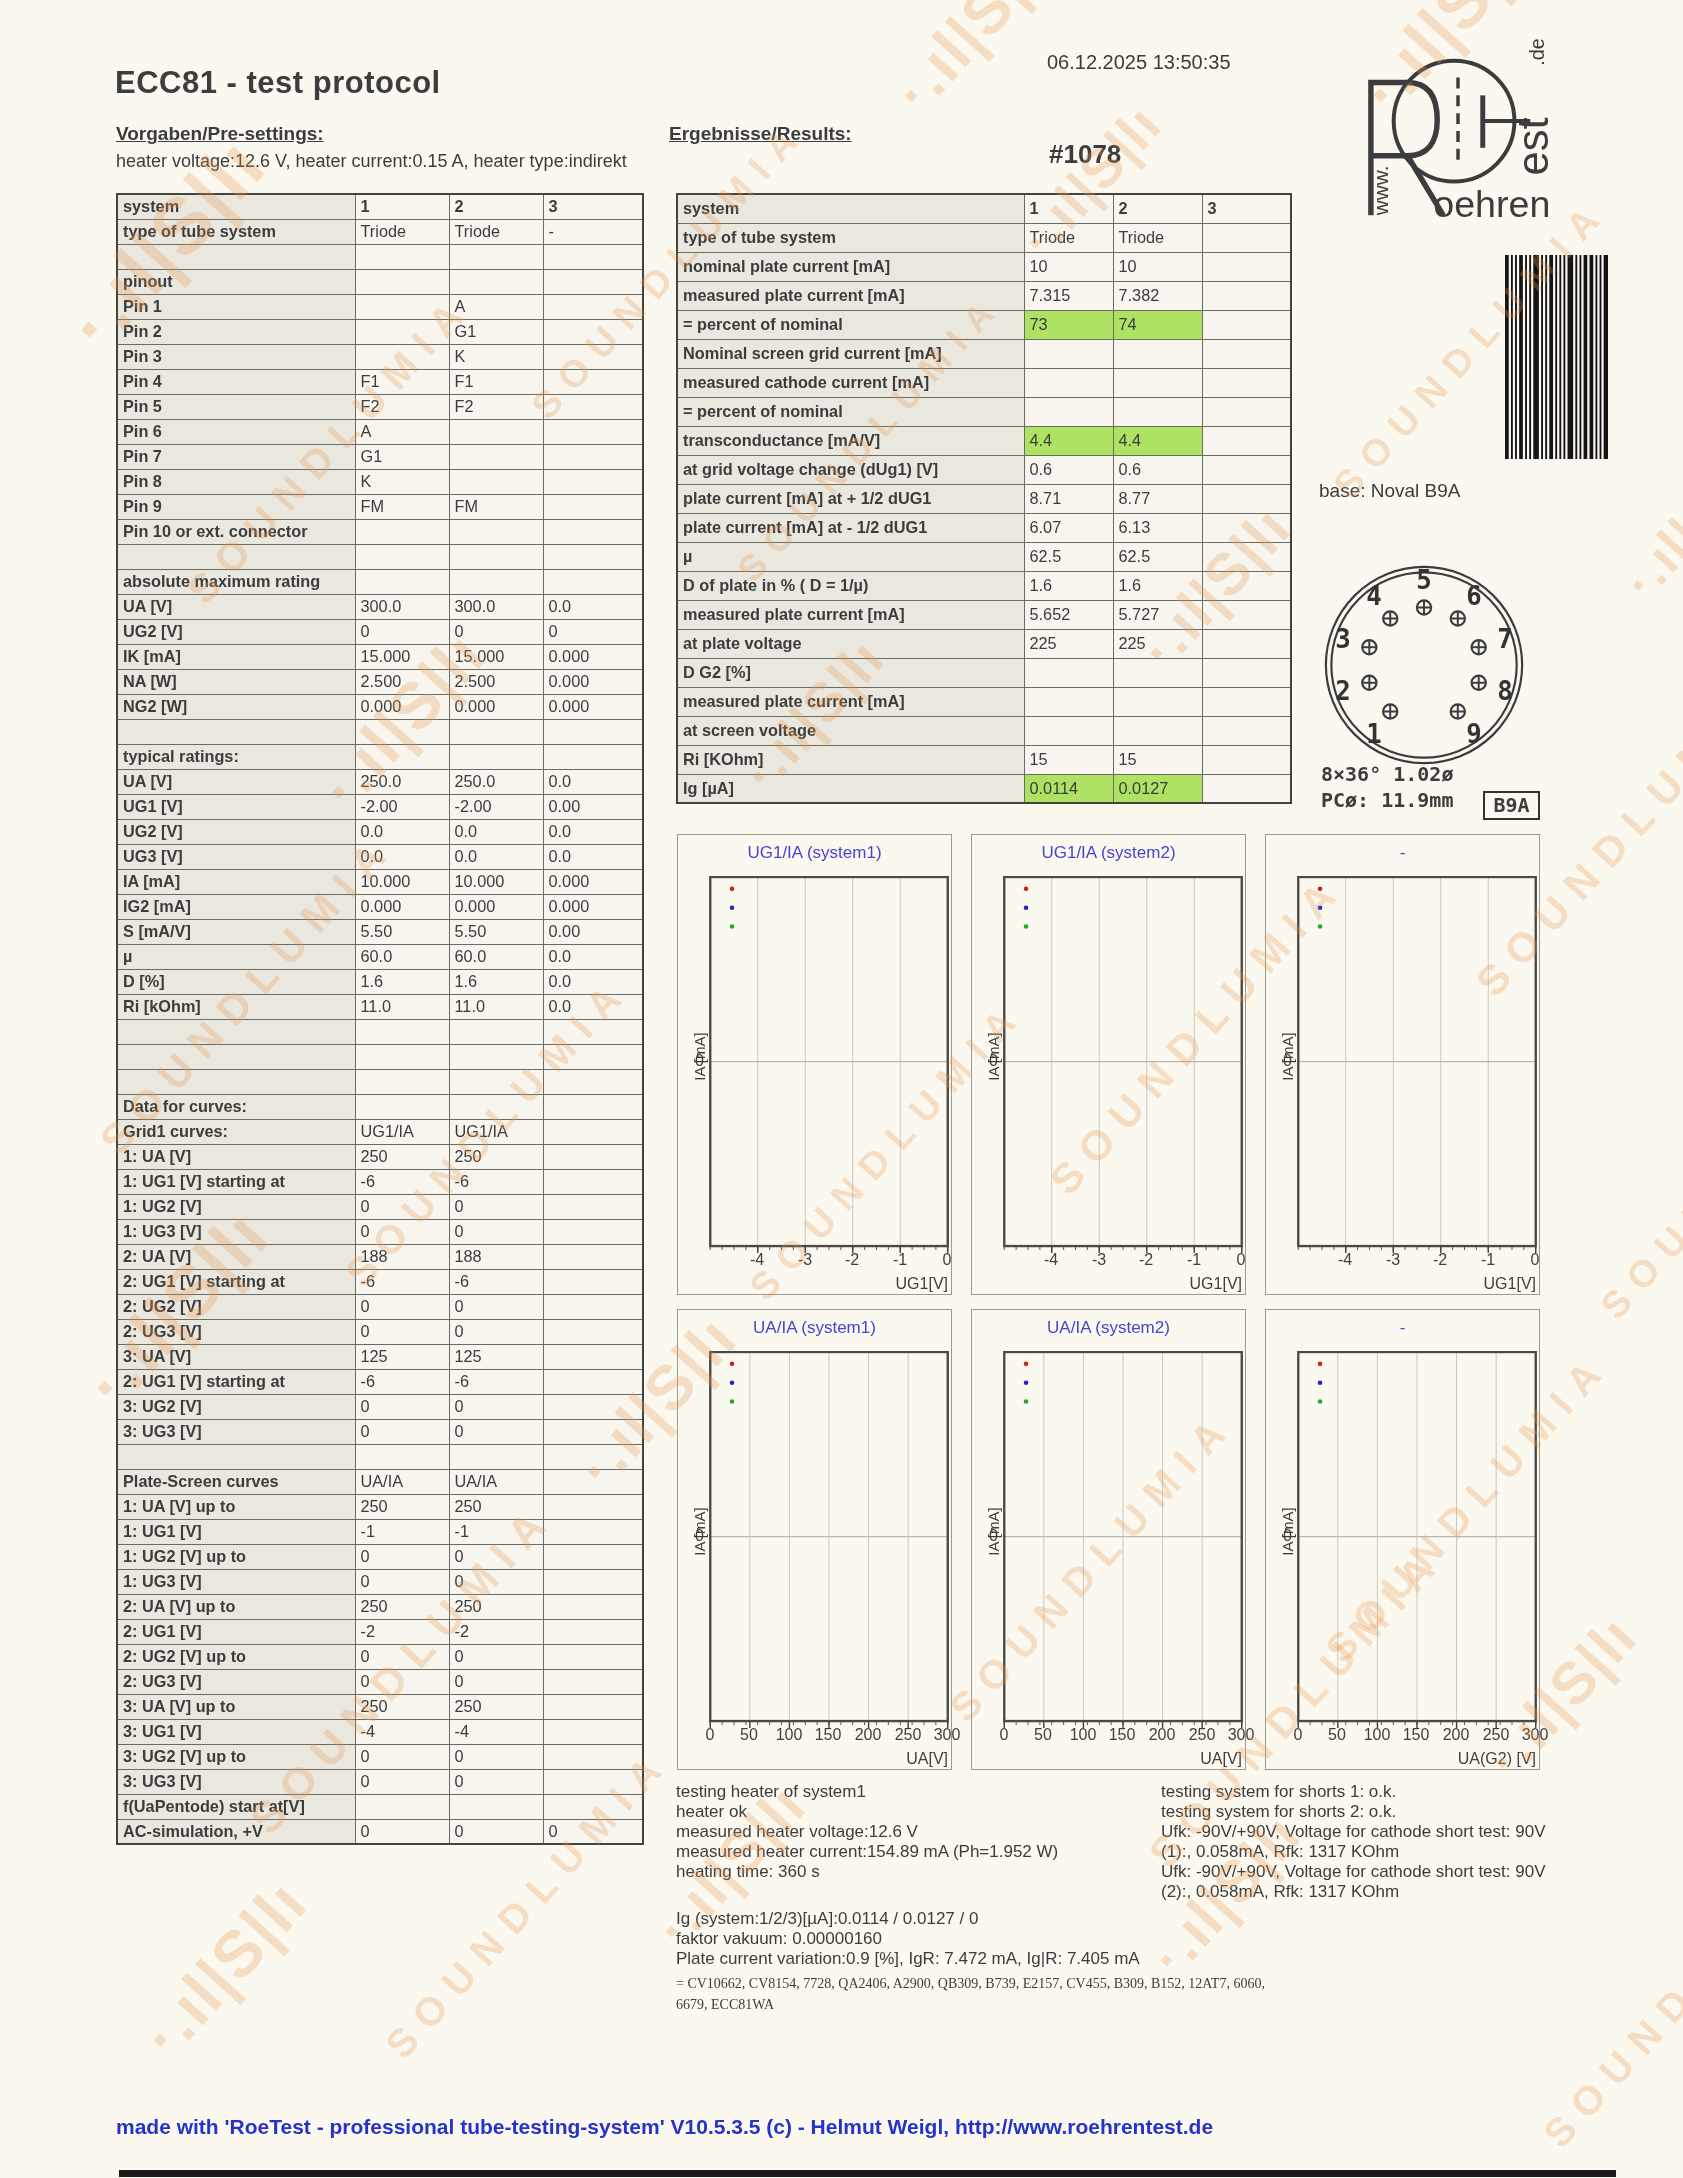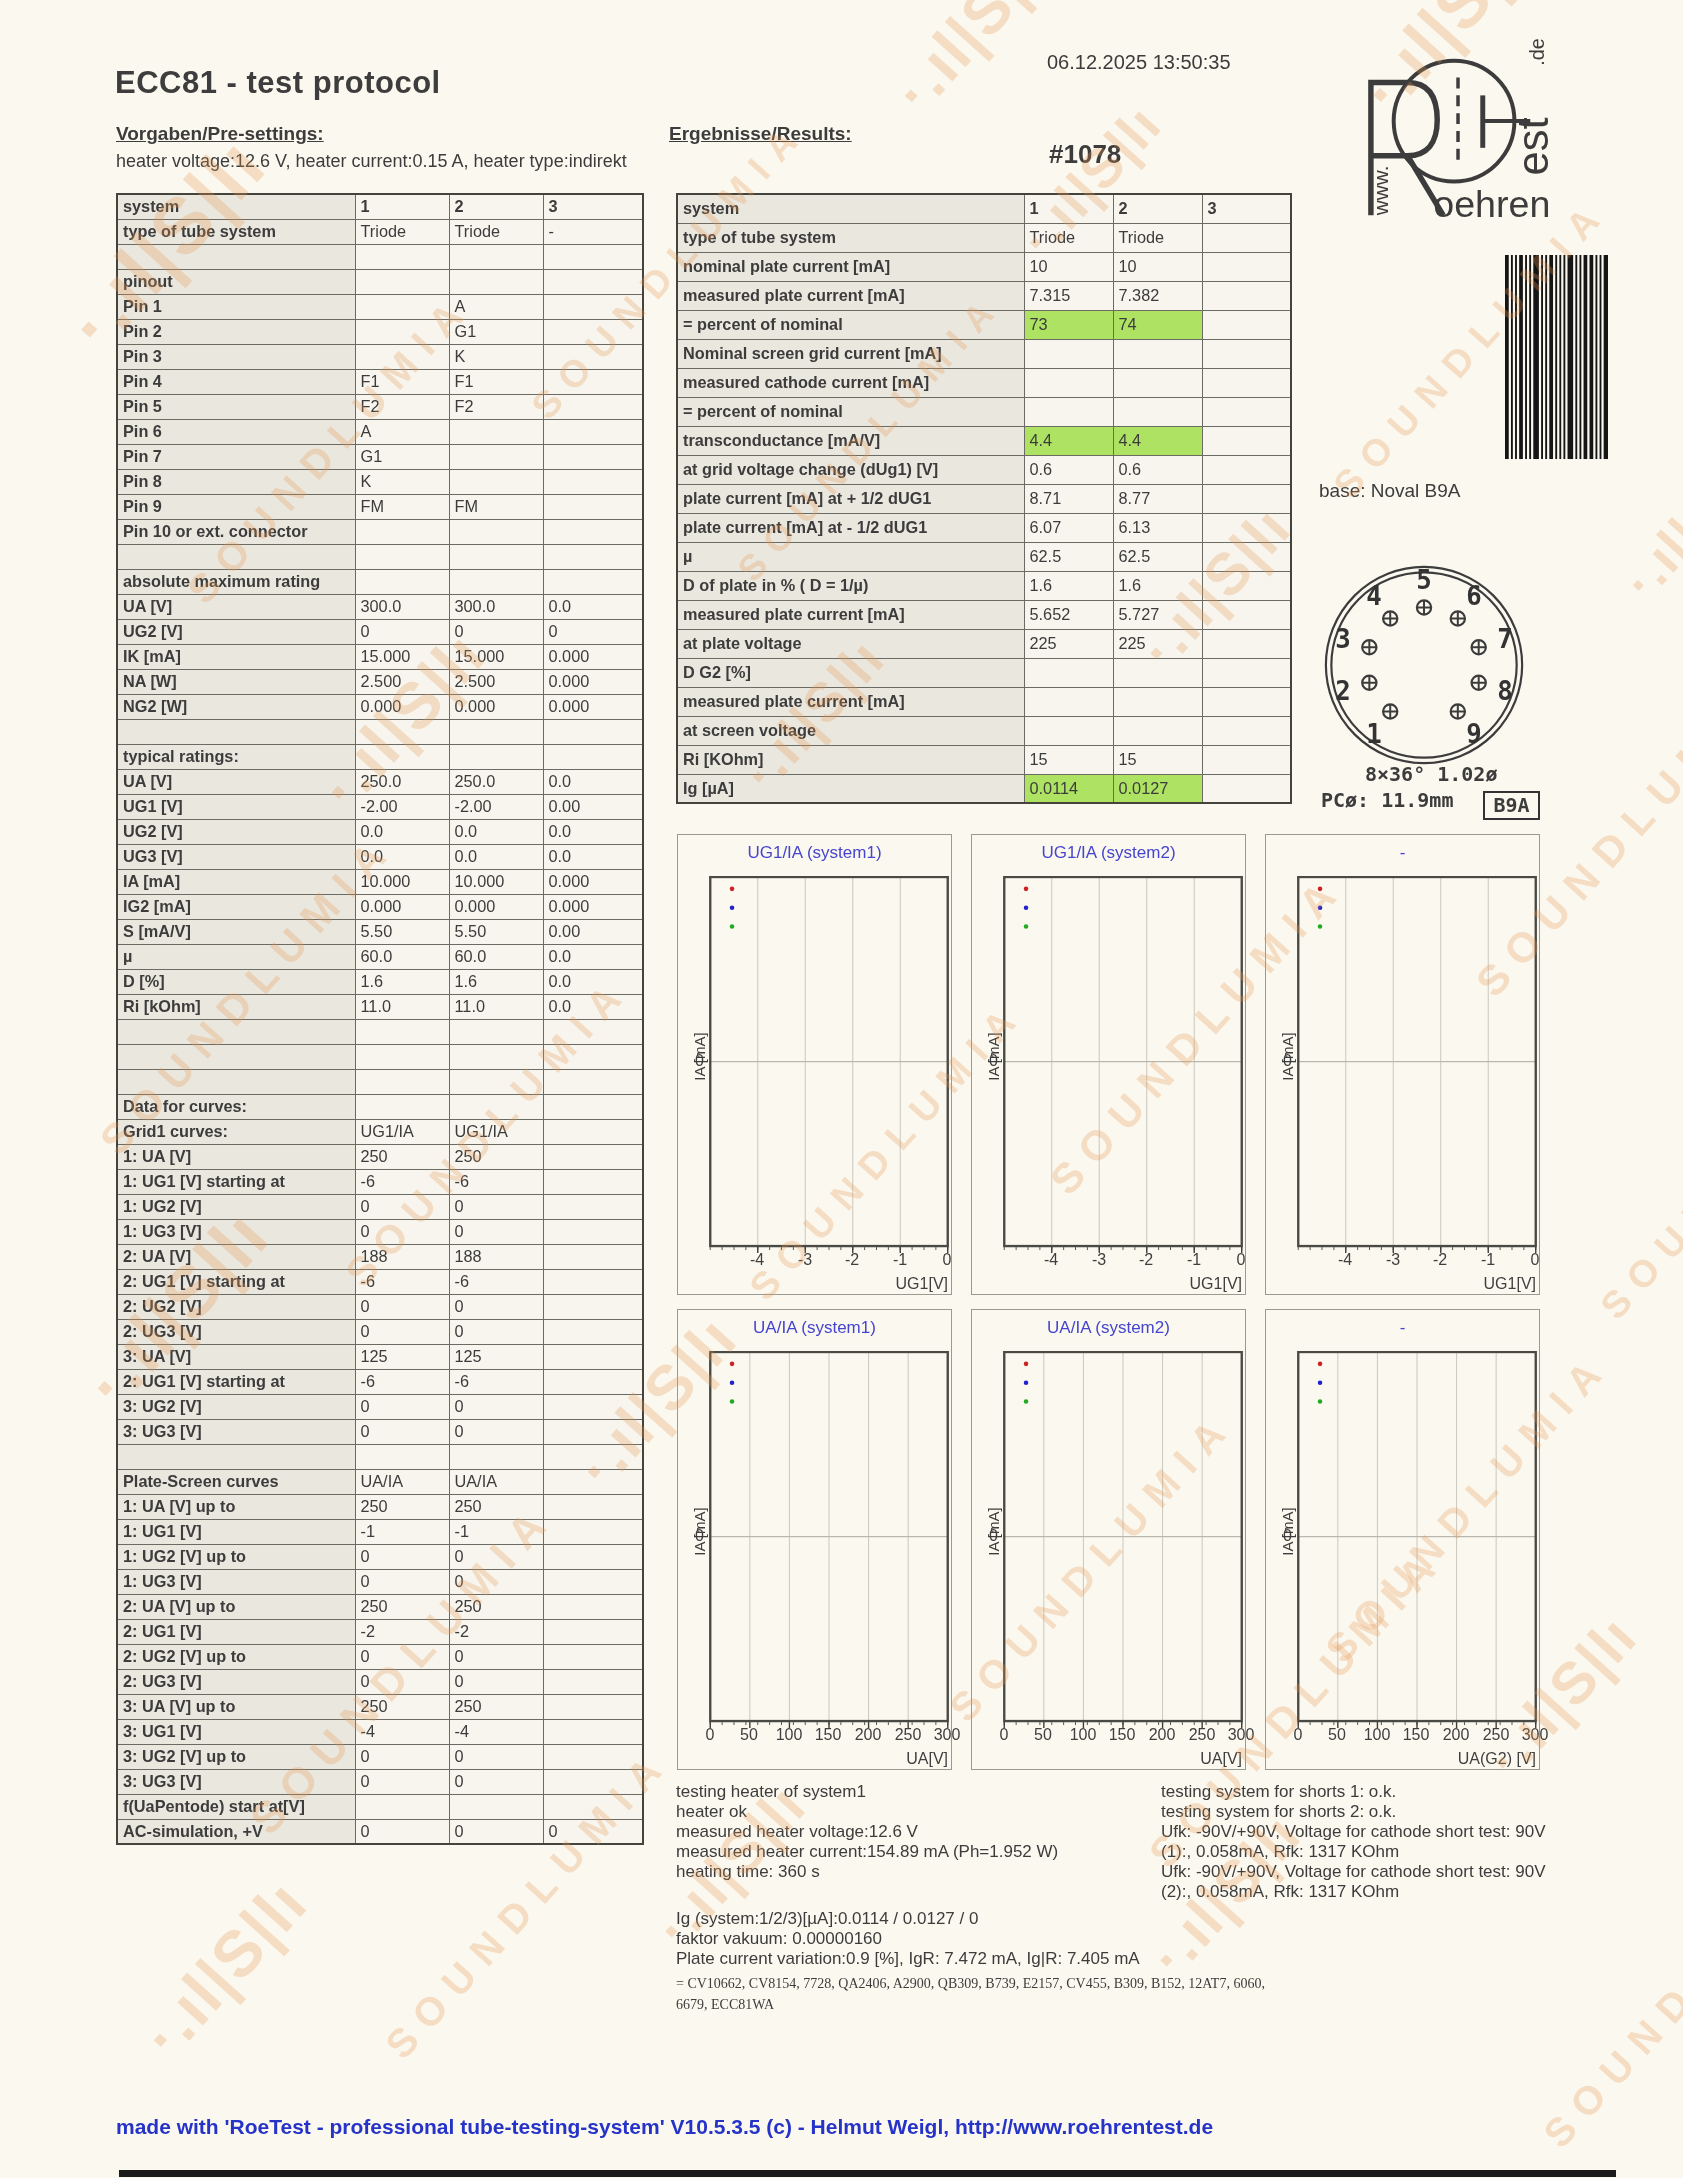--- a/index.html
+++ b/index.html
@@ -33,21 +33,21 @@
   .ctitle{position:absolute;left:0;top:8px;width:100%;text-align:center;font-size:17px;color:#4545CF;}
   .cylab{position:absolute;left:-18px;top:213px;width:79px;height:17px;font-size:15px;text-align:center;transform:rotate(-90deg);color:#3c3c3c;}
   .cy0{position:absolute;left:4px;top:217px;width:22px;font-size:16px;text-align:right;}
   .cplot{position:absolute;left:30px;top:41px;}
   .cxticks{position:absolute;left:0;top:416px;width:100%;height:20px;}
   .cxticks span{position:absolute;transform:translateX(-50%);font-size:16px;color:#3f3f3f;}
   .cxlab{position:absolute;left:32px;top:440px;width:238px;text-align:right;font-size:16px;color:#3f3f3f;}
 
   
   #base-label{left:1319px;top:480px;font-size:19px;}
-  #socket-caption1{left:1321px;top:762px;font-family:"DejaVu Sans Mono",monospace;font-size:20px;font-weight:bold;margin-left:44px;}
+  #socket-caption1{left:1321px;top:762px;font-family:"DejaVu Sans Mono",monospace;font-size:20px;font-weight:bold;}
   #socket-caption2{left:1321px;top:788px;font-family:"DejaVu Sans Mono",monospace;font-size:20px;font-weight:bold;text-align:center;}
   #socket-badge{left:1483px;top:791px;width:53px;height:25px;border:2.5px solid #333;font-family:"DejaVu Sans Mono",monospace;font-size:20px;font-weight:bold;text-align:center;line-height:25px;}
 
   
   .notes{position:absolute;font-size:17px;line-height:20px;color:#3c3c3c;}
   #notes-heater{left:676px;top:1782px;}
   #notes-ig{left:676px;top:1909px;}
   #notes-shorts{left:1161px;top:1782px;}
   #equiv{left:676px;top:1973px;font-size:14px;line-height:21px;font-family:Liberation Serif, serif;}
 

